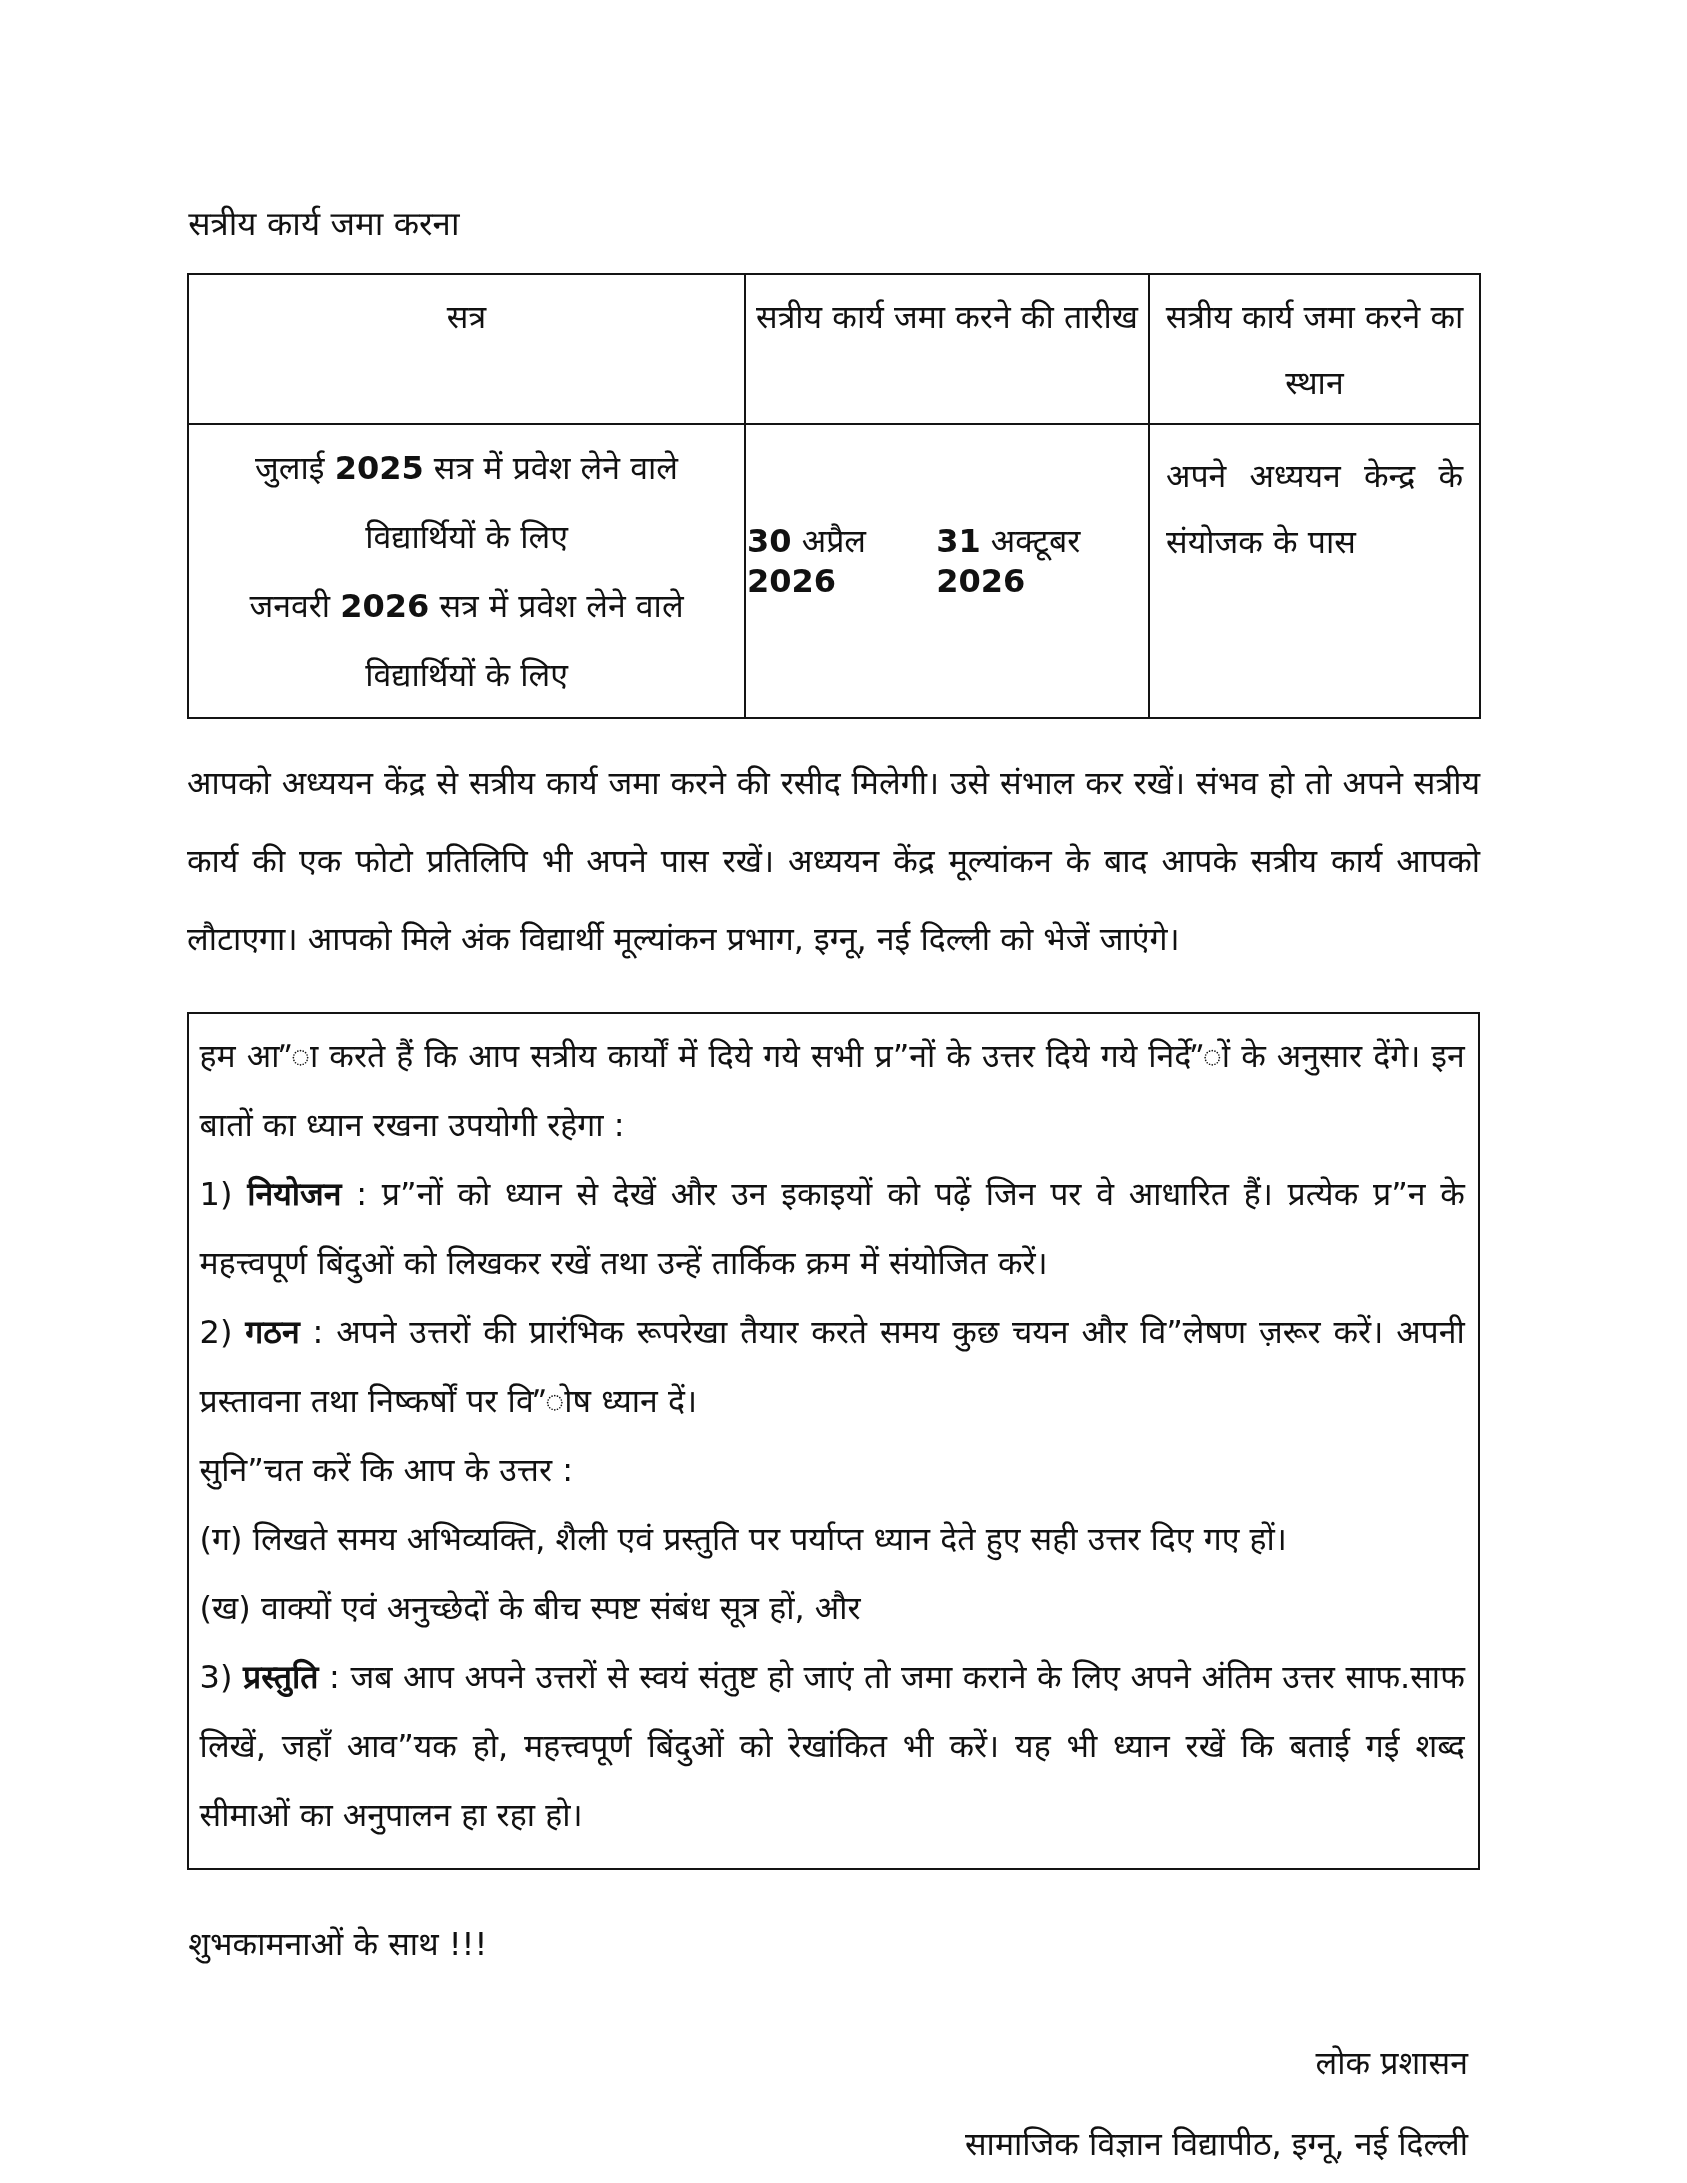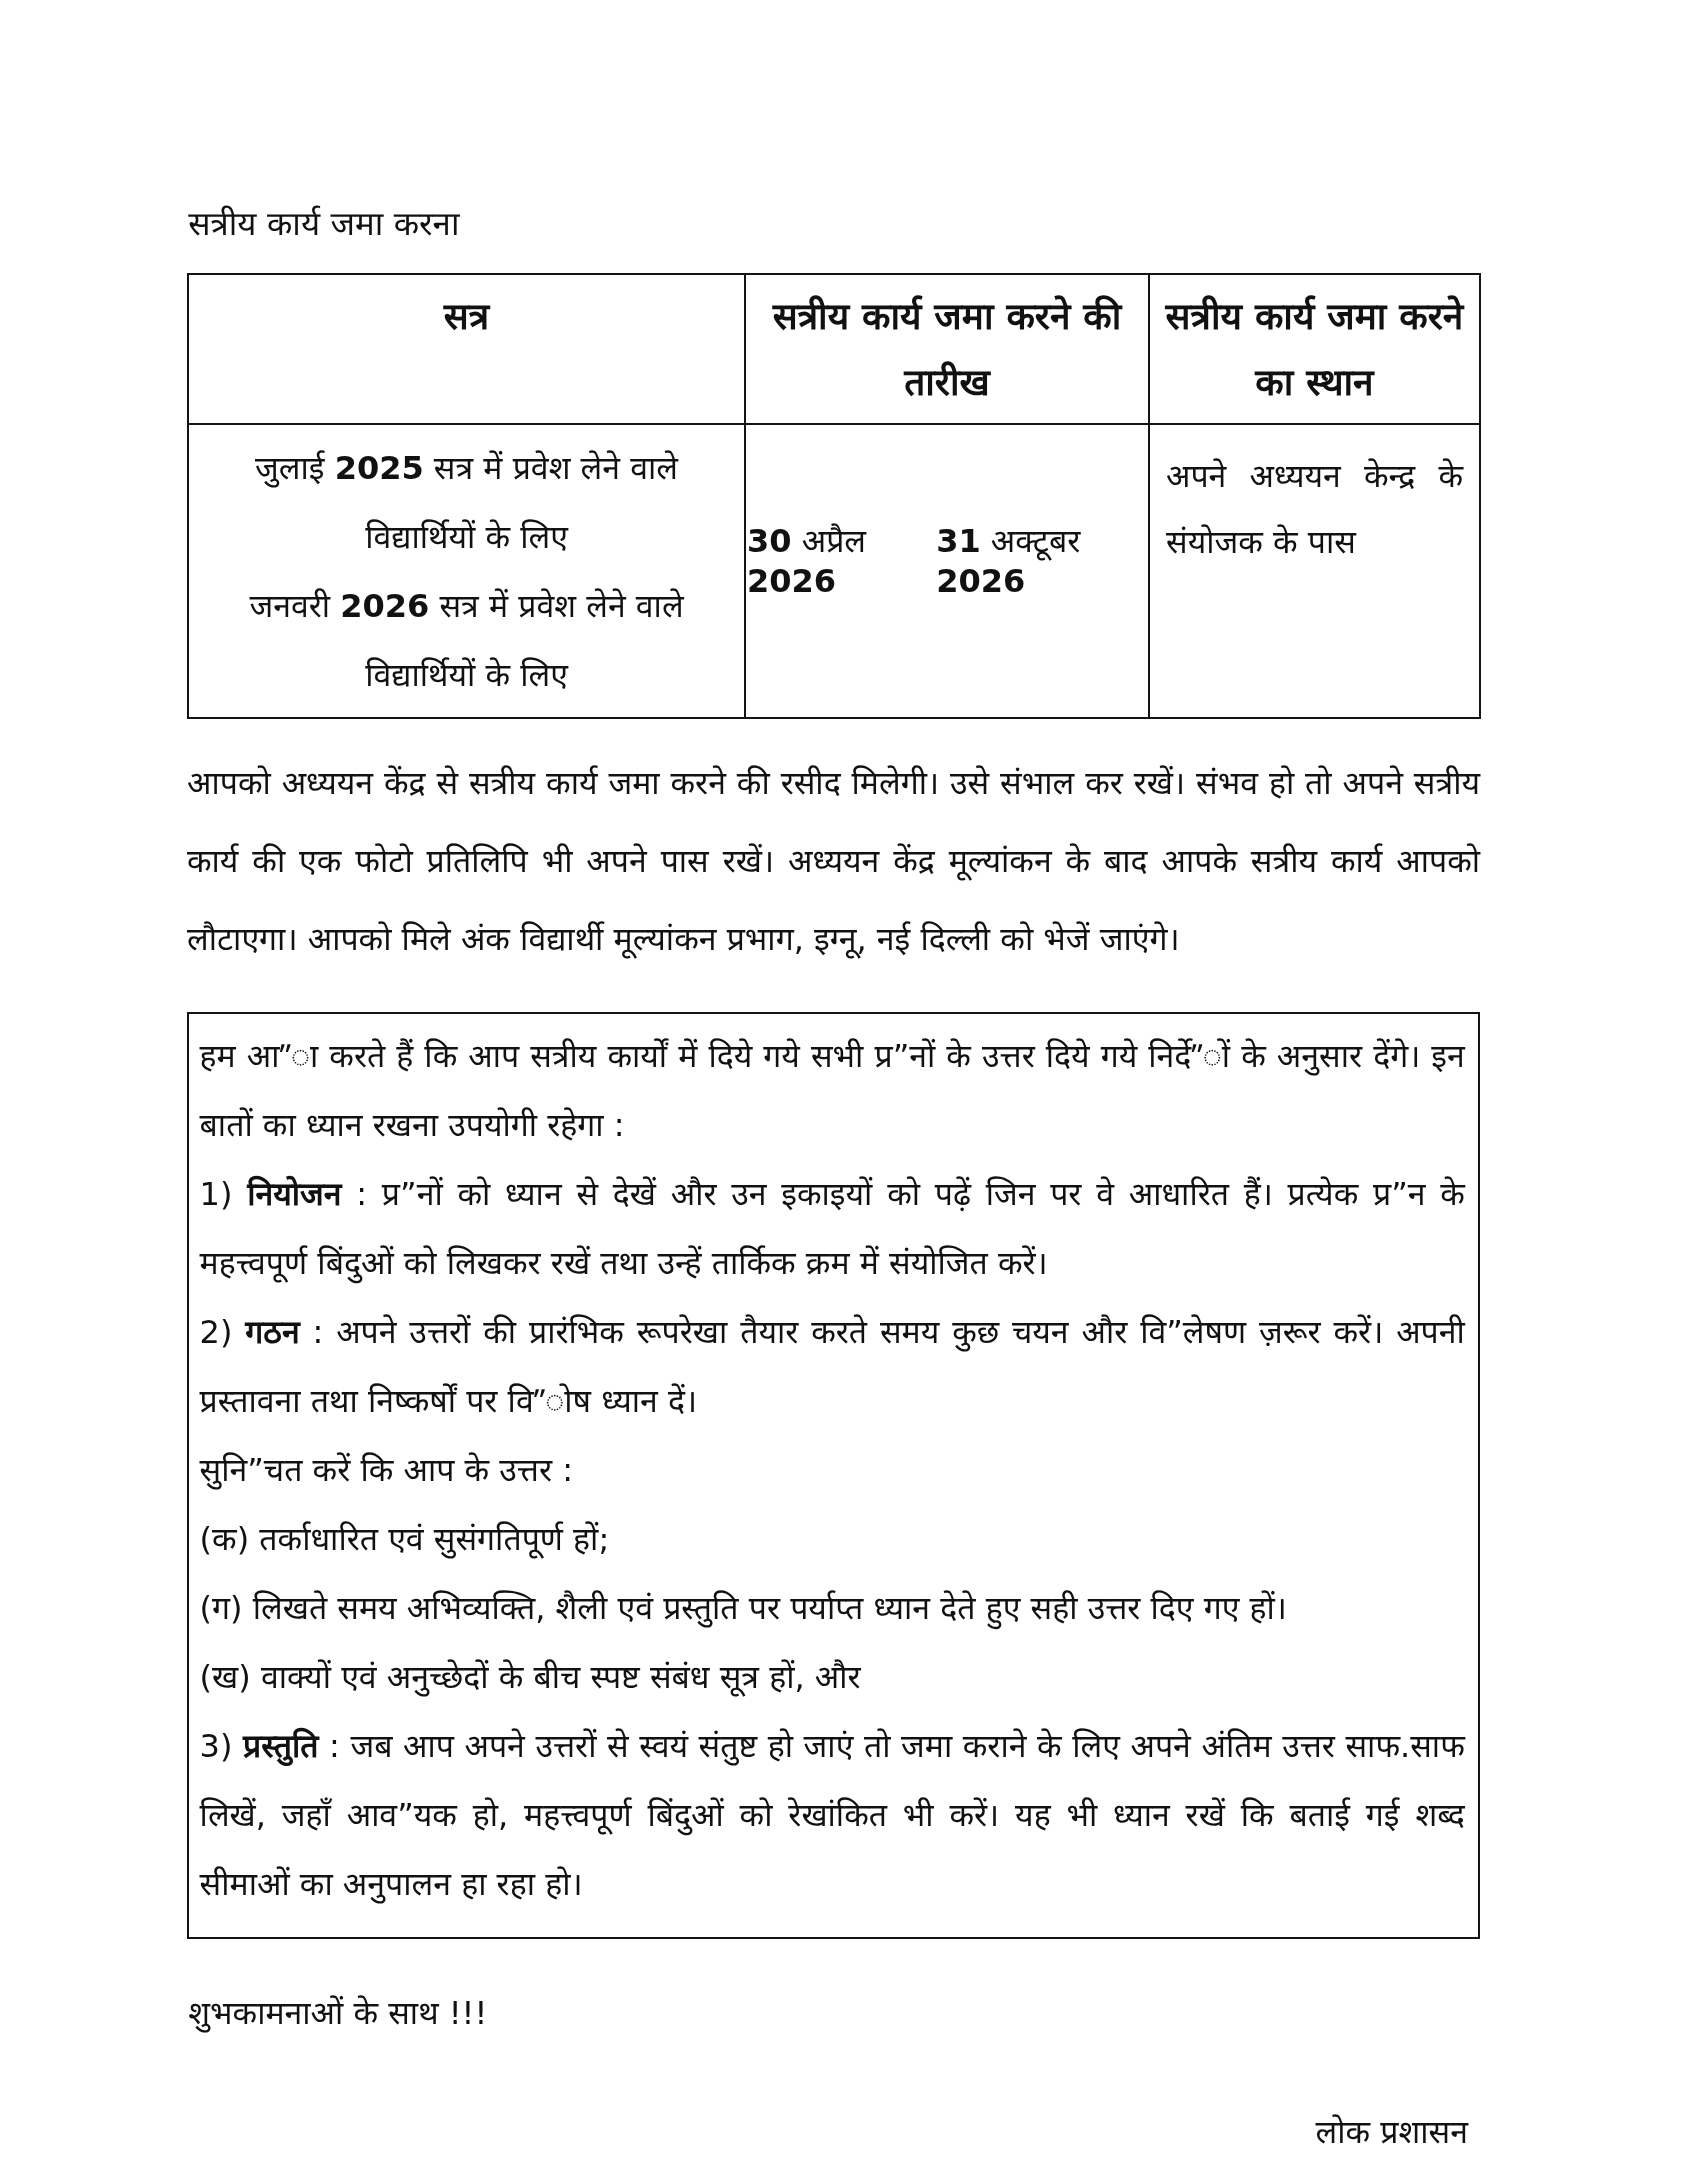--- a/index.html
+++ b/index.html
@@ -7,21 +7,21 @@
     width:1687px;height:2183px;background:#ffffff;position:relative;
     font-family:"DejaVu Sans","Liberation Sans",sans-serif;color:#111;
     overflow:hidden;
   }
   .content{position:absolute;left:187px;top:200px;width:1293px;}
   .doc-title{font-size:33px;font-weight:400;margin:0 0 28px 1.3px;}
 
   table.sched{border-collapse:collapse;width:100%;table-layout:fixed;}
   table.sched,table.sched th,table.sched td{border:2.6px solid #141414;}
   table.sched th{
-    font-weight:700;font-size:37px;line-height:66px;
+    font-weight:400;font-size:32px;line-height:66px;
     text-align:center;vertical-align:top;padding:9.3px 8px 6.6px;
   }
   table.sched td{vertical-align:top;font-size:32px;}
   td.sessions-cell{text-align:center;line-height:69px;padding:9.3px 17px 6.6px;}
   td.sessions-cell p{margin:0;}
   .dates-wrap{height:259px;display:flex;justify-content:space-between;
     align-items:center;padding-top:5.3px;}
   .date{line-height:40px;}
   td.place-cell{padding:18.5px 16px 6.6px;text-align:justify;line-height:66px;}
   .num{font-weight:700;}
@@ -84,21 +84,20 @@
 
     <div class="instruction-box">
       <p>हम आ”ा करते हैं कि आप सत्रीय कार्यों में दिये गये सभी प्र”नों के उत्तर दिये गये निर्दे”ों के अनुसार देंगे। इन बातों का ध्यान रखना उपयोगी रहेगा :</p>
 
       <p><span>1)</span> <span class="item-label">नियोजन</span><span> : प्र”नों को ध्यान से देखें और उन इकाइयों को पढ़ें जिन पर वे आधारित हैं। प्रत्येक प्र”न के महत्त्वपूर्ण बिंदुओं को लिखकर रखें तथा उन्हें तार्किक क्रम में संयोजित करें।</span></p>
 
       <p><span>2)</span> <span class="item-label">गठन</span><span> : अपने उत्तरों की प्रारंभिक रूपरेखा तैयार करते समय कुछ चयन और वि”लेषण ज़रूर करें। अपनी प्रस्तावना तथा निष्कर्षों पर वि”ोष ध्यान दें।</span></p>
 
       <p class="plain">सुनि”चत करें कि आप के उत्तर :</p>
 
-      <p class="plain">(क) तर्काधारित एवं सुसंगतिपूर्ण हों;</p>
       <p class="plain">(ग) लिखते समय अभिव्यक्ति, शैली एवं प्रस्तुति पर पर्याप्त ध्यान देते हुए सही उत्तर दिए गए हों।</p>
       <p class="plain">(ख) वाक्यों एवं अनुच्छेदों के बीच स्पष्ट संबंध सूत्र हों, और</p>
 
       <p><span>3)</span> <span class="item-label">प्रस्तुति</span><span> : जब आप अपने उत्तरों से स्वयं संतुष्ट हो जाएं तो जमा कराने के लिए अपने अंतिम उत्तर साफ.साफ लिखें, जहाँ आव”यक हो, महत्त्वपूर्ण बिंदुओं को रेखांकित भी करें। यह भी ध्यान रखें कि बताई गई शब्द सीमाओं का अनुपालन हा रहा हो।</span></p>
     </div>
 
     <p class="closing">शुभकामनाओं के साथ !!!</p>
 
     <div class="signature">
       <p>लोक प्रशासन</p>

